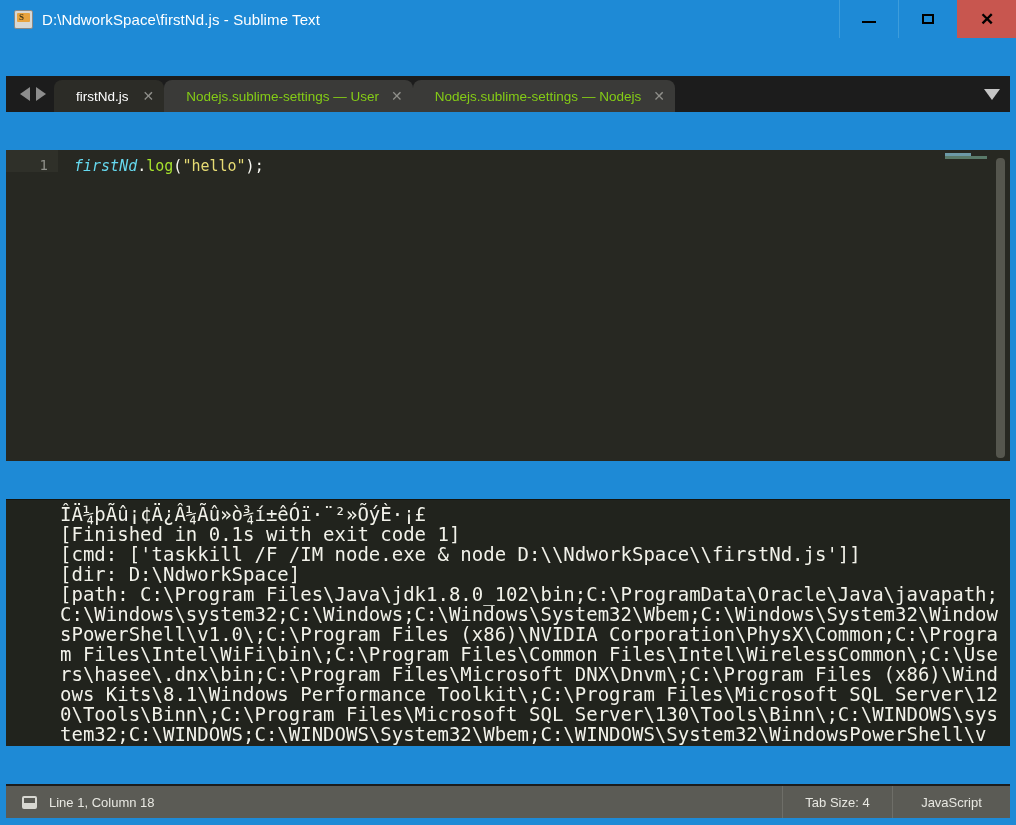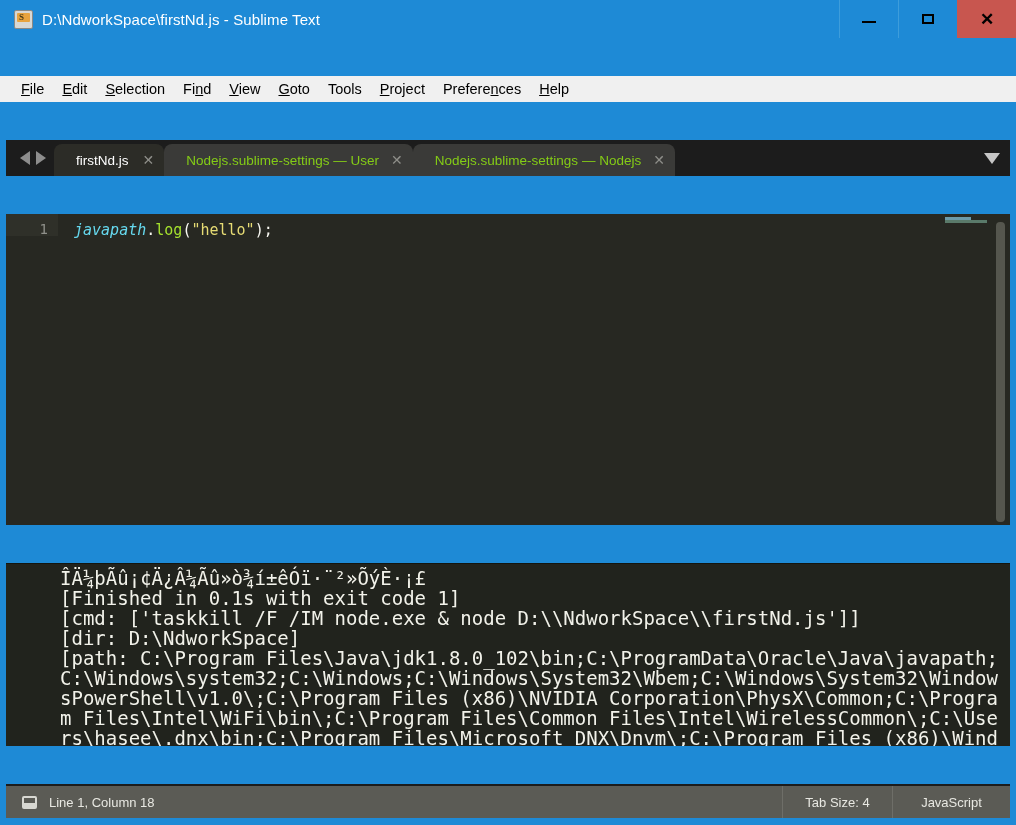--- a/index.html
+++ b/index.html
@@ -339,32 +339,20 @@
       <span class="glyph-min"></span>
     </div>
     <div class="win-btn">
       <span class="glyph-max"></span>
     </div>
     <div class="win-btn close">
       <span class="glyph-close">✕</span>
     </div>
   </div>
 
-  <div id="menu-bar">
-    <div class="menu-item"><u>F</u>ile</div>
-    <div class="menu-item"><u>E</u>dit</div>
-    <div class="menu-item"><u>S</u>election</div>
-    <div class="menu-item">Fi<u>n</u>d</div>
-    <div class="menu-item"><u>V</u>iew</div>
-    <div class="menu-item"><u>G</u>oto</div>
-    <div class="menu-item">Tools</div>
-    <div class="menu-item"><u>P</u>roject</div>
-    <div class="menu-item">Prefere<u>n</u>ces</div>
-    <div class="menu-item"><u>H</u>elp</div>
-  </div>
 
   <div id="tab-bar">
     <div id="tab-nav">
       <span class="nav-arrow left"></span>
       <span class="nav-arrow right"></span>
     </div>
 
     <div class="tab active">
       <span class="tab-label">firstNd.js</span>
       <span class="tab-close">✕</span>
@@ -383,21 +371,21 @@
     <div id="tab-spacer"></div>
     <div id="tab-menu">
       <span class="caret-down"></span>
     </div>
   </div>
 
   <div id="editor-pane">
     <div id="gutter">
       <span>1</span>
     </div>
-    <div id="code-area"><span class="tok-obj">javapath</span><span class="tok-punc">.</span><span class="tok-fn">log</span><span class="tok-paren">(</span><span class="tok-str">"hello"</span><span class="tok-paren">)</span><span class="tok-punc">;</span></div>
+    <div id="code-area"><span class="tok-obj">firstNd</span><span class="tok-punc">.</span><span class="tok-fn">log</span><span class="tok-paren">(</span><span class="tok-str">"hello"</span><span class="tok-paren">)</span><span class="tok-punc">;</span></div>
     <div id="minimap-mark"></div>
     <div class="v-scroll-track">
       <div class="v-scroll-thumb"></div>
     </div>
   </div>
 
   <div id="console-panel">
     <div id="console-text">ÎÄ¼þÃû¡¢Ä¿Â¼Ãû»ò¾í±êÓï·¨²»ÕýÈ·¡£
 [Finished in 0.1s with exit code 1]
 [cmd: ['taskkill /F /IM node.exe &amp; node D:\\NdworkSpace\\firstNd.js']]

